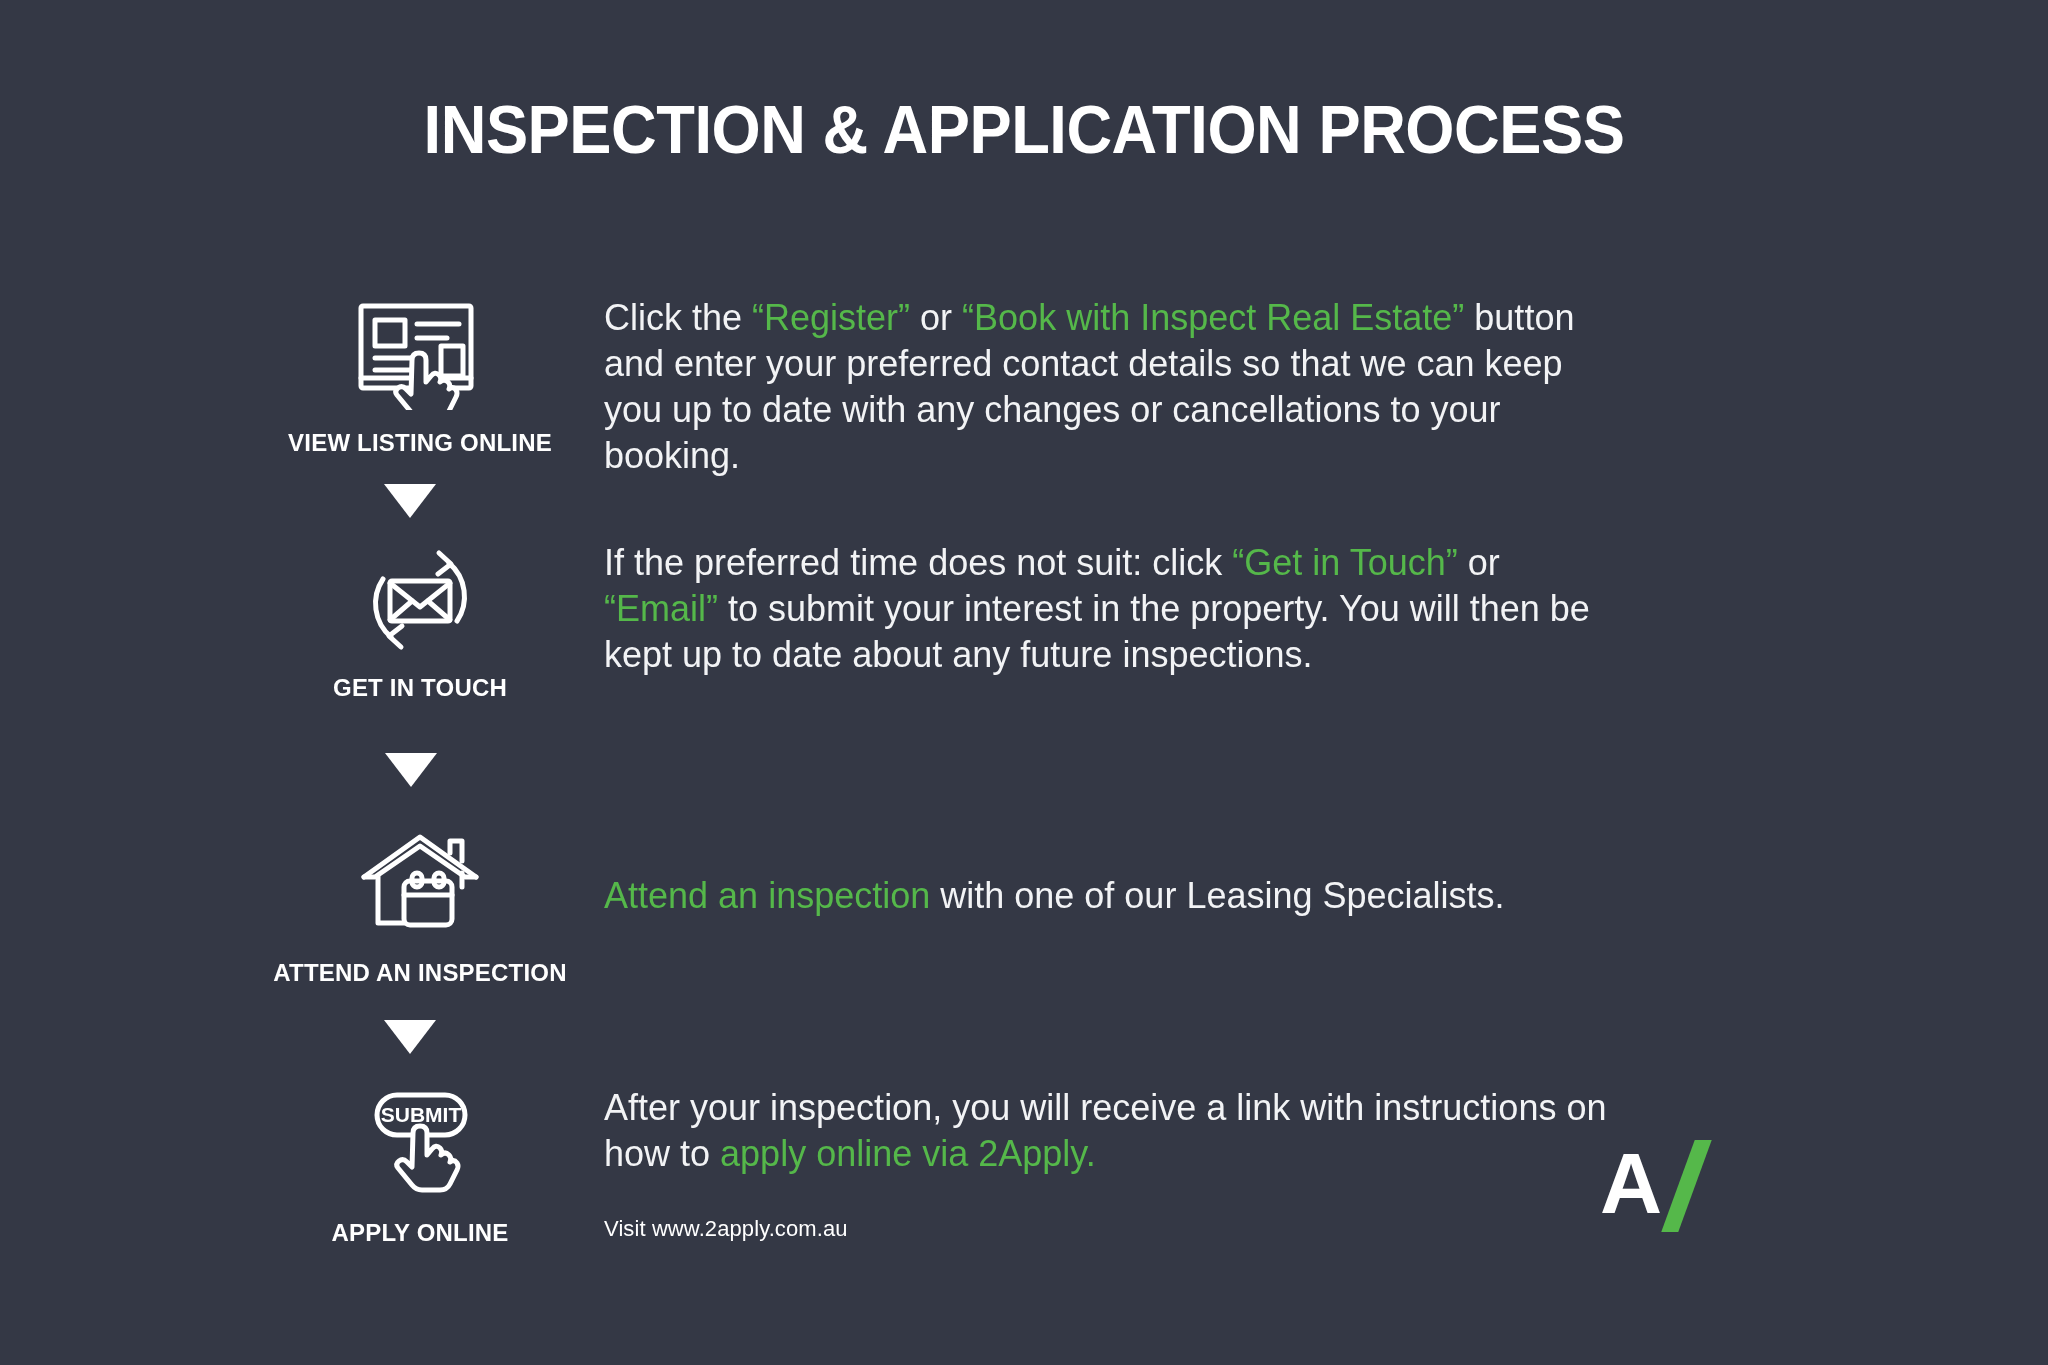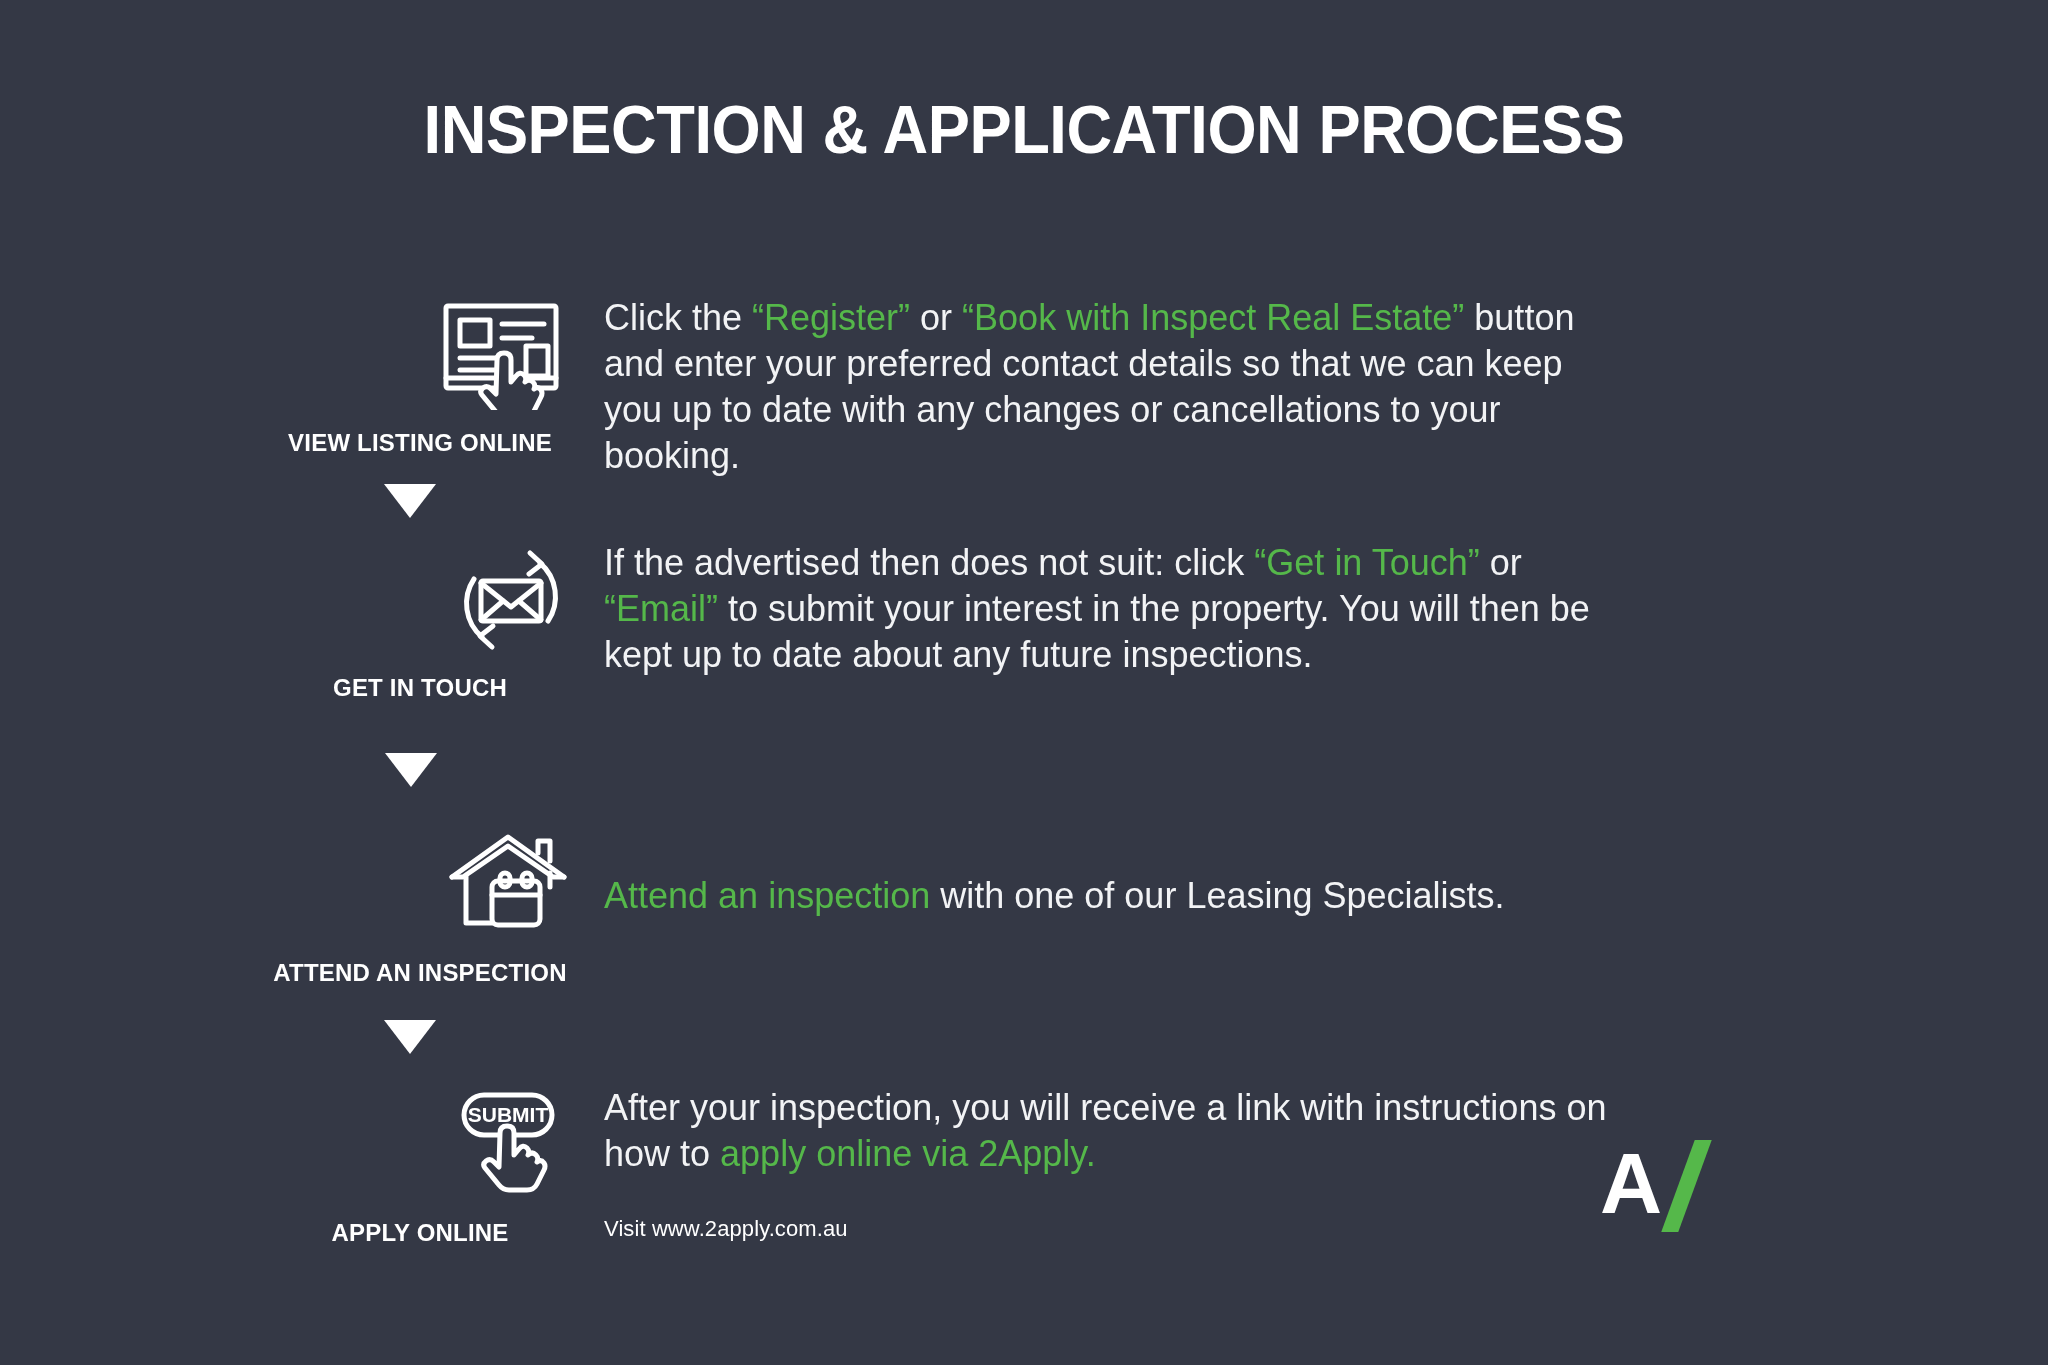--- a/index.html
+++ b/index.html
@@ -42,21 +42,21 @@
   .icon-col {
     position: absolute;
     left: 270px;
     width: 300px;
     text-align: center;
   }
   .icon-box {
     height: 120px;
     display: flex;
     align-items: center;
-    justify-content: flex-end;
+    justify-content: center;
   }
   .step-label {
     margin-top: 14px;
     color: #ffffff;
     font-size: 24px;
     font-weight: bold;
     letter-spacing: 0.2px;
     white-space: nowrap;
   }
 
@@ -163,21 +163,21 @@
           <path d="M40 106 l-12 -11 13 -10"></path>
           <rect x="29" y="40" width="60" height="40" rx="2"></rect>
           <path d="M29 42 l30 24 l30 -24"></path>
           <path d="M29 79 l22 -19"></path>
           <path d="M89 79 l-22 -19"></path>
         </svg>
       </div>
       <div class="step-label">GET IN TOUCH</div>
     </div>
     <div class="text-col">
-      <span>If the advertised then does not suit: click </span><span class="accent">“Get in Touch”</span><span> or </span><span class="accent">“Email”</span><span> to submit your interest in the property. You will then be kept up to date about any future inspections.</span>
+      <span>If the preferred time does not suit: click </span><span class="accent">“Get in Touch”</span><span> or </span><span class="accent">“Email”</span><span> to submit your interest in the property. You will then be kept up to date about any future inspections.</span>
     </div>
   </div>
 
   <div class="arrow" style="left:385px; top:753px;"></div>
 
   <div class="step" style="top:825px;">
     <div class="icon-col">
       <div class="icon-box">
         <svg width="124" height="112" viewBox="0 0 124 112" fill="none" stroke="#ffffff" stroke-width="5" stroke-linecap="round" stroke-linejoin="round">
           <path d="M6 48 L62 8 L118 48"></path>

